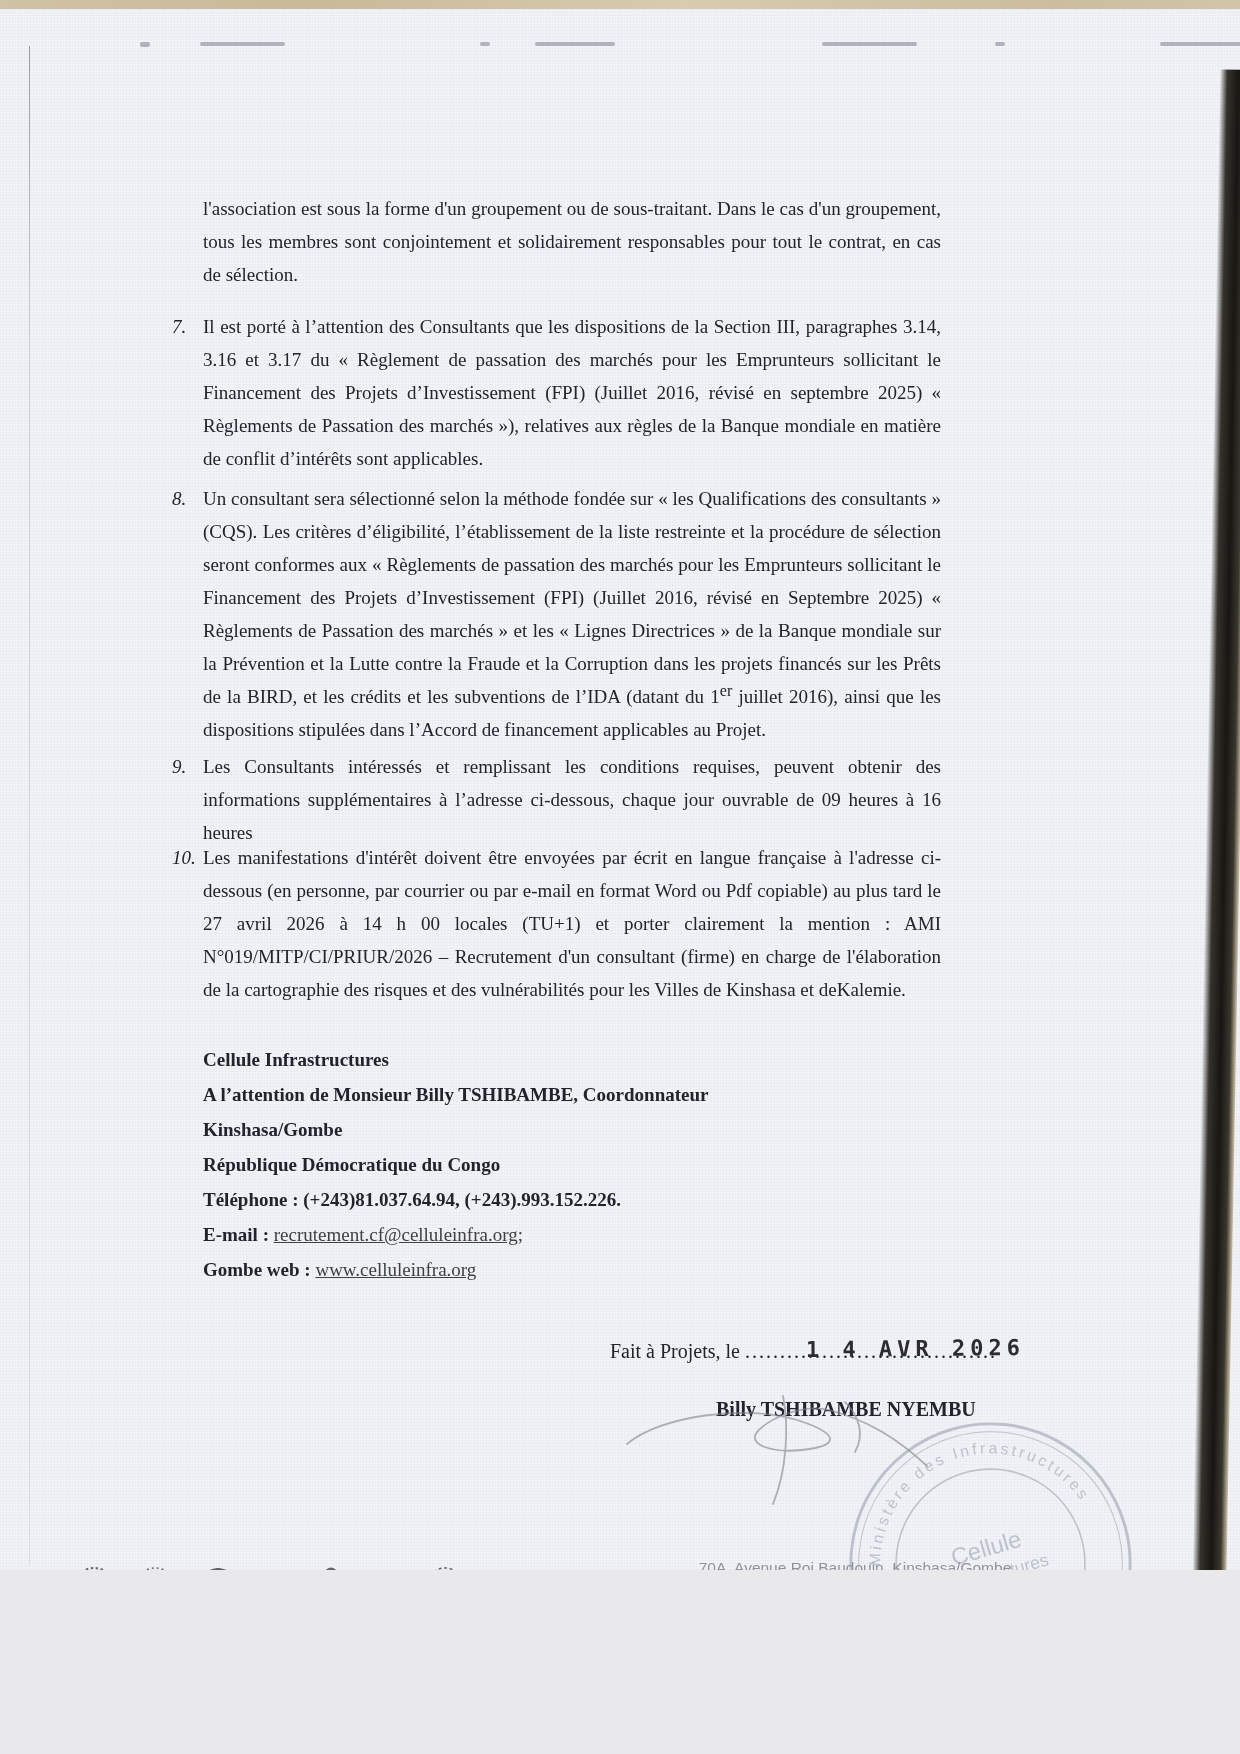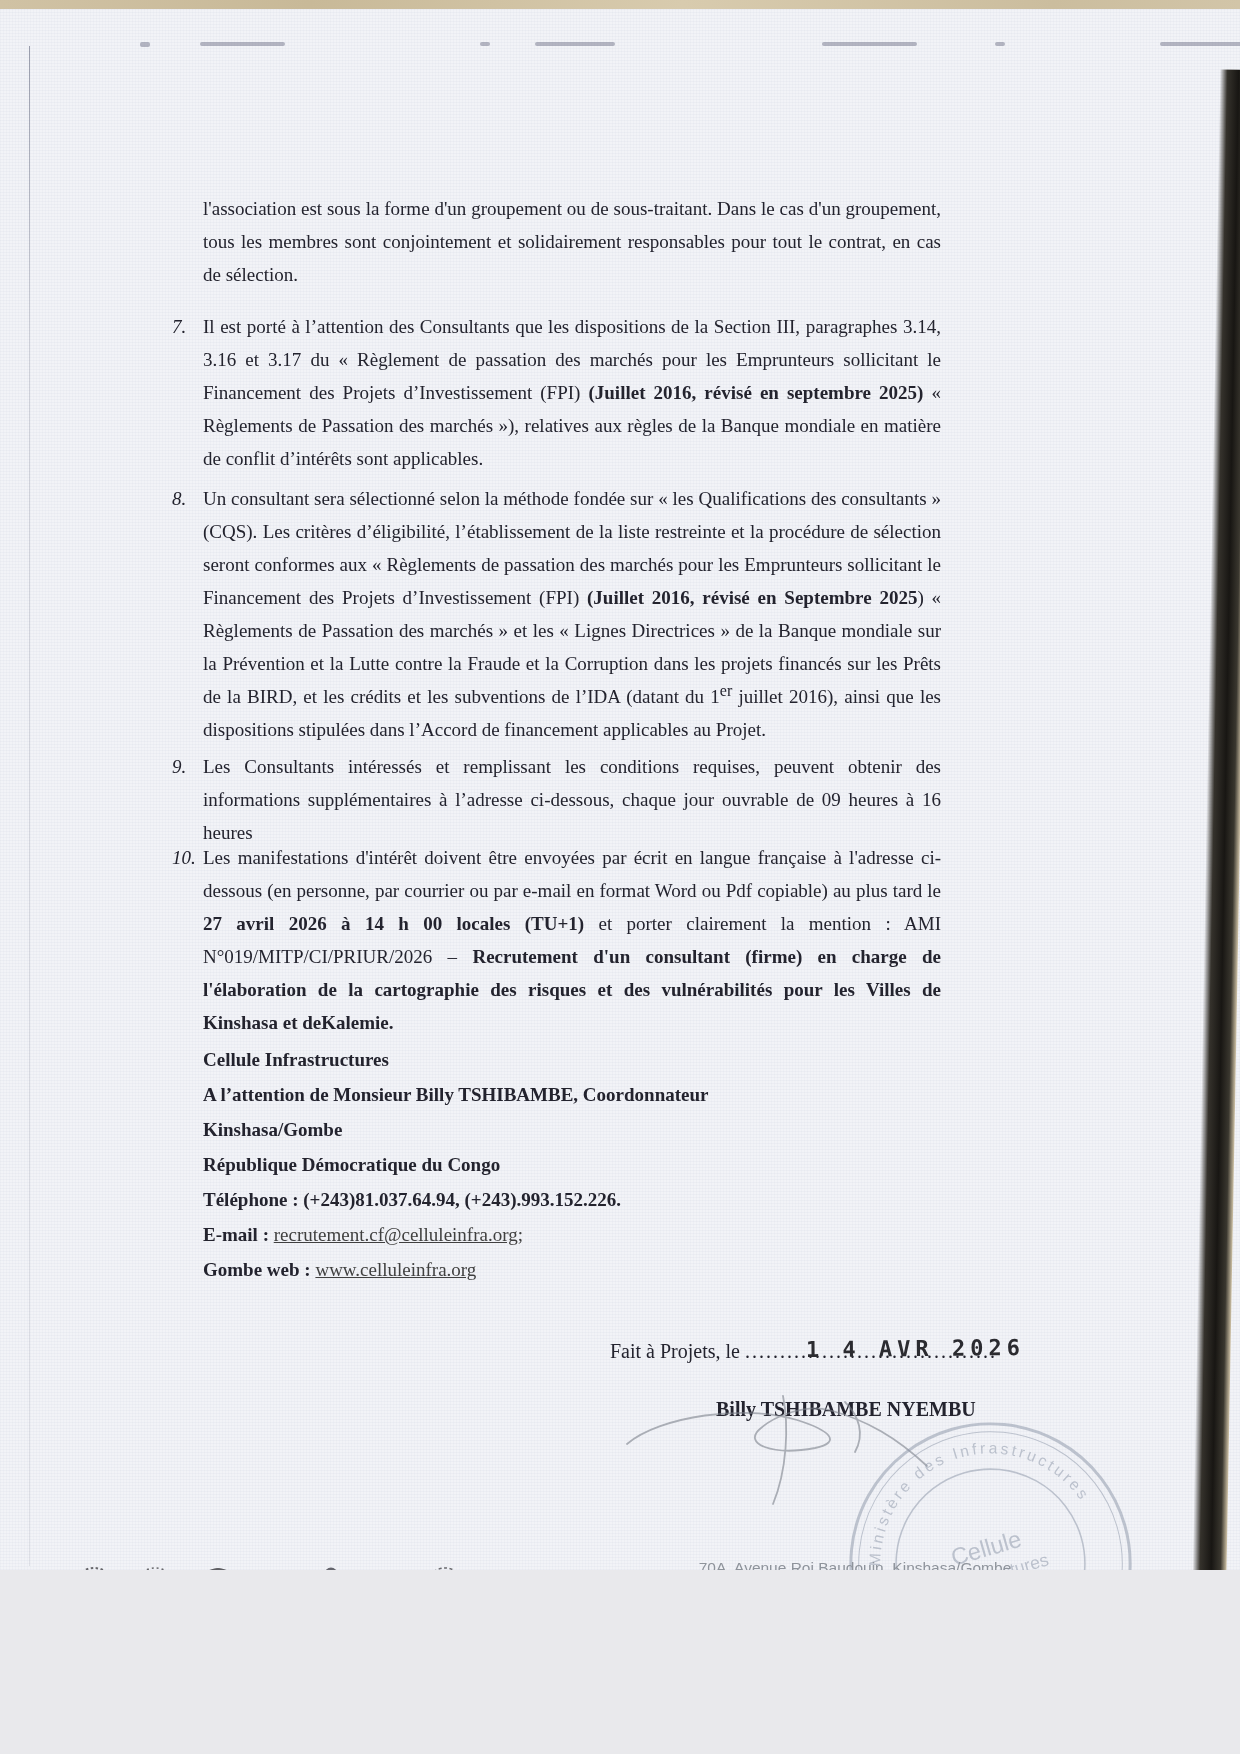--- a/index.html
+++ b/index.html
@@ -19,21 +19,21 @@
 
   .blk,.list,.contact{position:absolute;left:203px;width:738px;font-size:19px;line-height:33px;}
   .blk{text-align:justify;top:192px;}
   .list{top:0;}
   .item{position:absolute;width:100%;text-indent:-31px;text-align:justify;font-size:19px;line-height:33px;}
   .item:nth-child(1){top:310px}
   .item:nth-child(2){top:482px}
   .item:nth-child(3){top:750px}
   .item:nth-child(4){top:841px}
   .num{display:inline-block;width:31px;font-style:italic;text-indent:0;}
-  b{font-weight:700}
+  b{font-weight:400}
   sup{font-size:16px;line-height:0}
 
   .contact{top:1042px;line-height:35px;font-weight:700;}
   .clink{font-weight:400;text-decoration:underline;color:#404040;}
 
   .dateline{position:absolute;left:610px;top:1340px;font-size:20px;white-space:nowrap;}
   .dots{display:inline-block;width:252px;overflow:hidden;vertical-align:bottom;letter-spacing:2px;white-space:nowrap;}
   .stamp-date{position:absolute;left:196px;top:-4px;font-family:"DejaVu Sans Mono",monospace;
         font-weight:700;font-size:22px;letter-spacing:5px;color:#2b2b30;transform:rotate(-.5deg);}
   .sig-name{position:absolute;left:700px;top:1398px;font-size:20px;font-weight:700;margin-left:16px;}

